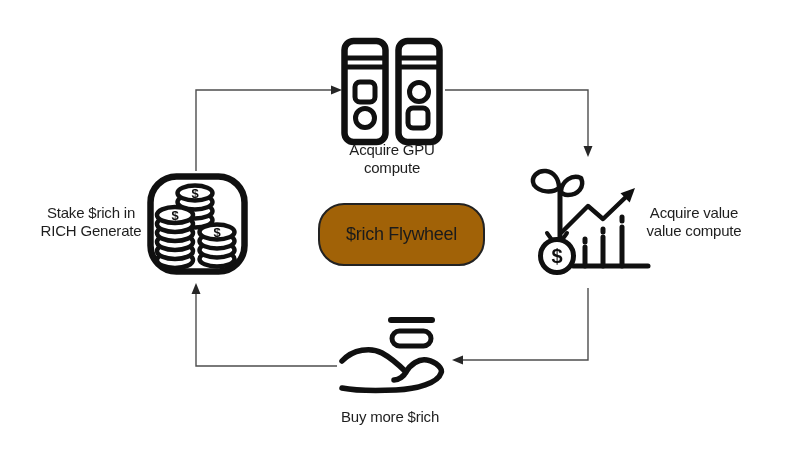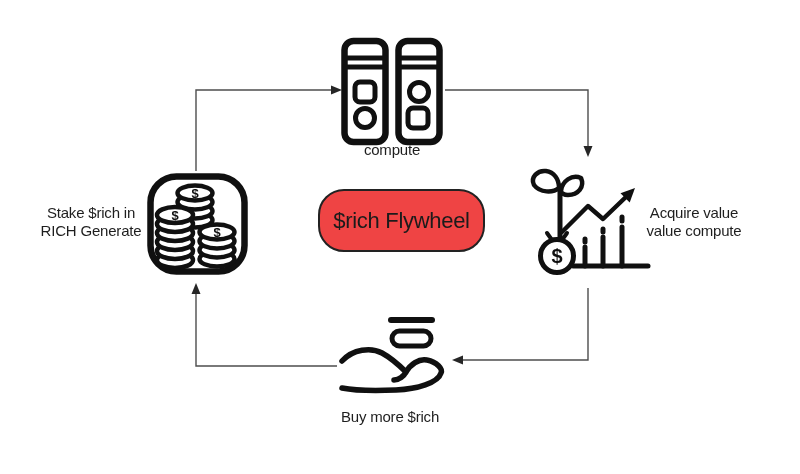--- a/index.html
+++ b/index.html
@@ -2,23 +2,23 @@
 <html><head>
 <meta charset="utf-8">
 <style>
   html,body{margin:0;padding:0;background:#ffffff;}
   body{font-family:"Liberation Sans",sans-serif;}
   .canvas{position:relative;width:800px;height:474px;background:#ffffff;overflow:hidden;color:#1e1e1e;}
   .abs{position:absolute;}
   svg.abs{overflow:visible;display:block;}
   .label{position:absolute;font-size:15px;line-height:17.5px;text-align:center;color:#1e1e1e;letter-spacing:-0.2px;}
   .label div{white-space:nowrap;}
-  .pill{position:absolute;left:318px;top:189px;width:163px;height:59px;border:2px solid #222222;
-        border-radius:26px;background:#ef4444;display:flex;align-items:center;justify-content:center;
-        font-size:22px;letter-spacing:-0.3px;color:#1b1b1b;}
+  .pill{position:absolute;left:318px;top:203px;width:163px;height:59px;border:2px solid #222222;
+        border-radius:26px;background:#a16207;display:flex;align-items:center;justify-content:center;
+        font-size:18px;letter-spacing:-0.3px;color:#1b1b1b;}
   .ink{stroke:#101010;fill:none;stroke-linecap:round;stroke-linejoin:round;}
   .fillwhite{fill:#ffffff;}
   .arrowline{stroke:#4d4d4d;stroke-width:1.4;fill:none;}
   .arrowhead{fill:#262626;stroke:none;}
   .coin-dollar{font-family:"Liberation Sans",sans-serif;font-size:13px;font-weight:bold;fill:#101010;}
   .bag-dollar{font-family:"Liberation Sans",sans-serif;font-size:20px;font-weight:bold;fill:#101010;}
 </style>
 </head>
 <body>
 
@@ -105,20 +105,21 @@
   </svg>
 
   <svg class="abs" style="left:332px;top:312px" width="116" height="86" viewBox="0 0 116 86">
     <line class="ink" x1="59" y1="8" x2="100" y2="8" stroke-width="6"></line>
     <rect class="ink" x="60" y="19" width="39" height="15" rx="7.5" stroke-width="5"></rect>
     <path class="ink" d="M10,49 C21,37 39,35 50,41 C61,47 70,56 74,60 C72,64 67,68 62,68" stroke-width="5.5"></path>
     <path class="ink" d="M74,60 C78,53 87,46 95,48 C105,50 111,57 109,61 C106,71 85,77 64,78 C41,79 20,78 10,76" stroke-width="5.5"></path>
   </svg>
 
   <div class="label" style="left:328px;top:141px;width:128px">
+    <div>Acquire GPU</div>
     <div>compute</div>
   </div>
 
   <div class="label" style="left:639px;top:204px;width:110px">
     <div>Acquire value</div>
     <div>value compute</div>
   </div>
 
   <div class="label" style="left:33px;top:204px;width:116px">
     <div>Stake $rich in</div>

